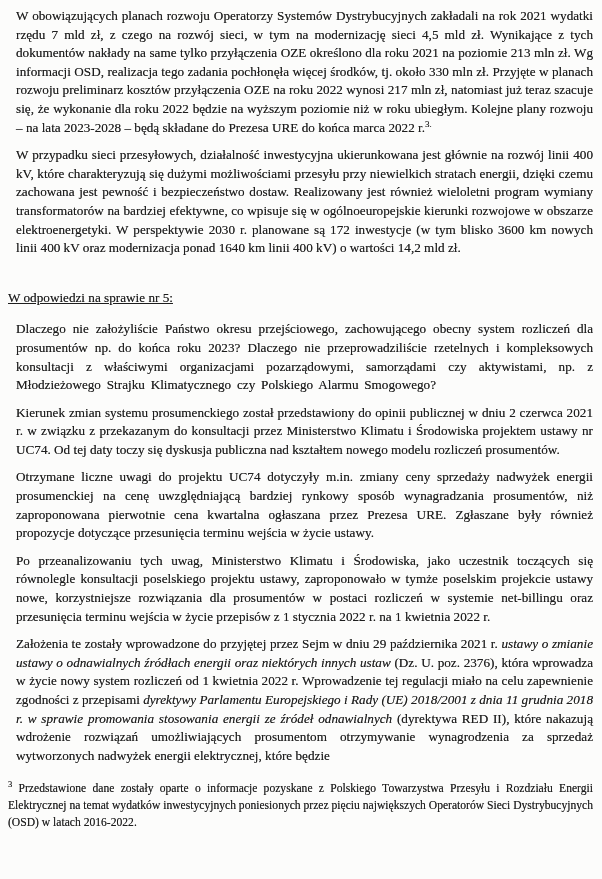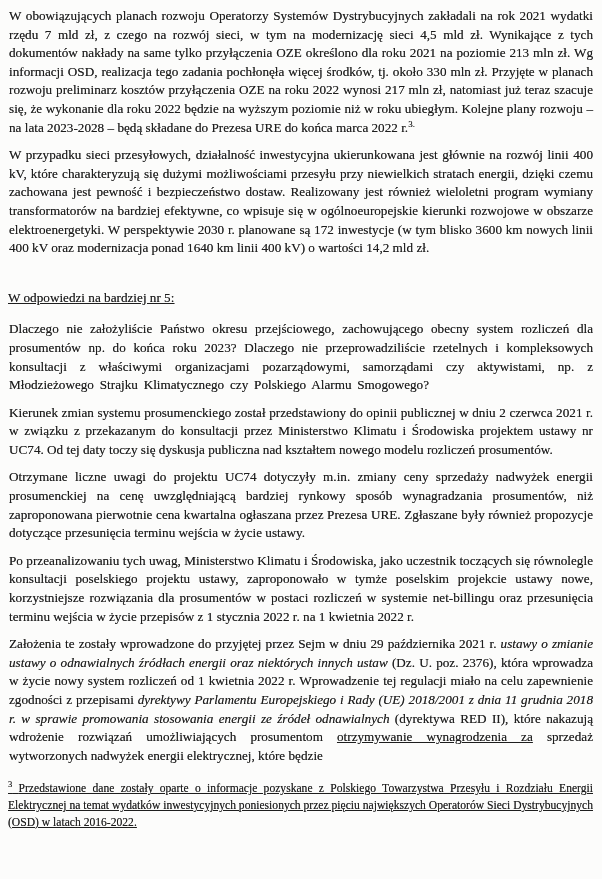--- a/index.html
+++ b/index.html
@@ -19,66 +19,64 @@
     height: 879px;
     padding: 7px 9px 0 8px;
     font-family: "Liberation Serif", "DejaVu Serif", serif;
     color: #1e1e1e;
     text-shadow: 0 0 0.6px rgba(40,40,40,0.65);
   }
   .para {
     font-size: 13.2px;
     line-height: 18.6px;
     text-align: justify;
-    margin: 0 0 9px 1px;
+    margin: 0 0 9px 8px;
   }
   .para-question {
     word-spacing: 2.5px;
     margin-top: 13px;
   }
   .heading {
     font-size: 13.2px;
     line-height: 18.6px;
     margin: 31px 0 0 0;
   }
   .heading .underlined {
     text-decoration: underline;
   }
   .underlined {
-    text-decoration: underline;
   }
   .italic-run {
     font-style: italic;
   }
   sup.fnref {
     font-size: 9px;
     line-height: 0;
     vertical-align: super;
   }
   .footnote {
     font-size: 11.6px;
     line-height: 16.6px;
     text-align: justify;
     margin: 16px 0 0 0;
-    text-decoration: underline;
   }
   .footnote sup.fnref {
     font-size: 8.5px;
   }
 </style>
 </head>
 <body>
 
 <div class="page">
 
   <p class="para"><span>W obowiązujących planach rozwoju Operatorzy Systemów Dystrybucyjnych zakładali na rok 2021 wydatki rzędu 7 mld zł, z czego na rozwój sieci, w tym na modernizację sieci 4,5 mld zł. Wynikające z tych dokumentów nakłady na same tylko przyłączenia OZE określono dla roku 2021 na poziomie 213 mln zł. Wg informacji OSD, realizacja tego zadania pochłonęła więcej środków, tj. około 330 mln zł. Przyjęte w planach rozwoju preliminarz kosztów przyłączenia OZE na roku 2022 wynosi 217 mln zł, natomiast już teraz szacuje się, że wykonanie dla roku 2022 będzie na wyższym poziomie niż w roku ubiegłym. Kolejne plany rozwoju – na lata 2023-2028 – będą składane do Prezesa URE do końca marca 2022 r.</span><sup class="fnref">3.</sup></p>
 
   <p class="para"><span>W przypadku sieci przesyłowych, działalność inwestycyjna ukierunkowana jest głównie na rozwój linii 400 kV, które charakteryzują się dużymi możliwościami przesyłu przy niewielkich stratach energii, dzięki czemu zachowana jest pewność i bezpieczeństwo dostaw. Realizowany jest również wieloletni program wymiany transformatorów na bardziej efektywne, co wpisuje się w ogólnoeuropejskie kierunki rozwojowe w obszarze elektroenergetyki. W perspektywie 2030 r. planowane są 172 inwestycje (w tym blisko 3600 km nowych linii 400 kV oraz modernizacja ponad 1640 km linii 400 kV) o wartości 14,2 mld zł.</span></p>
 
-  <p class="heading"><span class="underlined">W odpowiedzi na bardziej nr 5:</span></p>
+  <p class="heading"><span class="underlined">W odpowiedzi na sprawie nr 5:</span></p>
 
   <p class="para para-question"><span>Dlaczego nie założyliście Państwo okresu przejściowego, zachowującego obecny system rozliczeń dla prosumentów np. do końca roku 2023? Dlaczego nie przeprowadziliście rzetelnych i kompleksowych konsultacji z właściwymi organizacjami pozarządowymi, samorządami czy aktywistami, np. z Młodzieżowego Strajku Klimatycznego czy Polskiego Alarmu Smogowego?</span></p>
 
   <p class="para"><span>Kierunek zmian systemu prosumenckiego został przedstawiony do opinii publicznej w dniu 2 czerwca 2021 r. w związku z przekazanym do konsultacji przez Ministerstwo Klimatu i Środowiska projektem ustawy nr UC74. Od tej daty toczy się dyskusja publiczna nad kształtem nowego modelu rozliczeń prosumentów.</span></p>
 
   <p class="para"><span>Otrzymane liczne uwagi do projektu UC74 dotyczyły m.in. zmiany ceny sprzedaży nadwyżek energii prosumenckiej na cenę uwzględniającą bardziej rynkowy sposób wynagradzania prosumentów, niż zaproponowana pierwotnie cena kwartalna ogłaszana przez Prezesa URE. Zgłaszane były również propozycje dotyczące przesunięcia terminu wejścia w życie ustawy.</span></p>
 
   <p class="para"><span>Po przeanalizowaniu tych uwag, Ministerstwo Klimatu i Środowiska, jako uczestnik toczących się równolegle konsultacji poselskiego projektu ustawy, zaproponowało w tymże poselskim projekcie ustawy nowe, korzystniejsze rozwiązania dla prosumentów w postaci rozliczeń w systemie net-billingu oraz przesunięcia terminu wejścia w życie przepisów z 1 stycznia 2022 r. na 1 kwietnia 2022 r.</span></p>
 
   <p class="para"><span>Założenia te zostały wprowadzone do przyjętej przez Sejm w dniu 29 października 2021 r. </span><span class="italic-run">ustawy o zmianie ustawy o odnawialnych źródłach energii oraz niektórych innych ustaw</span><span> (Dz. U. poz. 2376), która wprowadza w życie nowy system rozliczeń od 1 kwietnia 2022 r. Wprowadzenie tej regulacji miało na celu zapewnienie zgodności z przepisami </span><span class="italic-run">dyrektywy Parlamentu Europejskiego i Rady (UE) 2018/2001 z dnia 11 grudnia 2018 r. w sprawie promowania stosowania energii ze źródeł odnawialnych</span><span> (dyrektywa RED II), które nakazują wdrożenie rozwiązań umożliwiających prosumentom </span><span class="underlined">otrzymywanie wynagrodzenia za</span><span> sprzedaż wytworzonych nadwyżek energii elektrycznej, które będzie</span></p>

